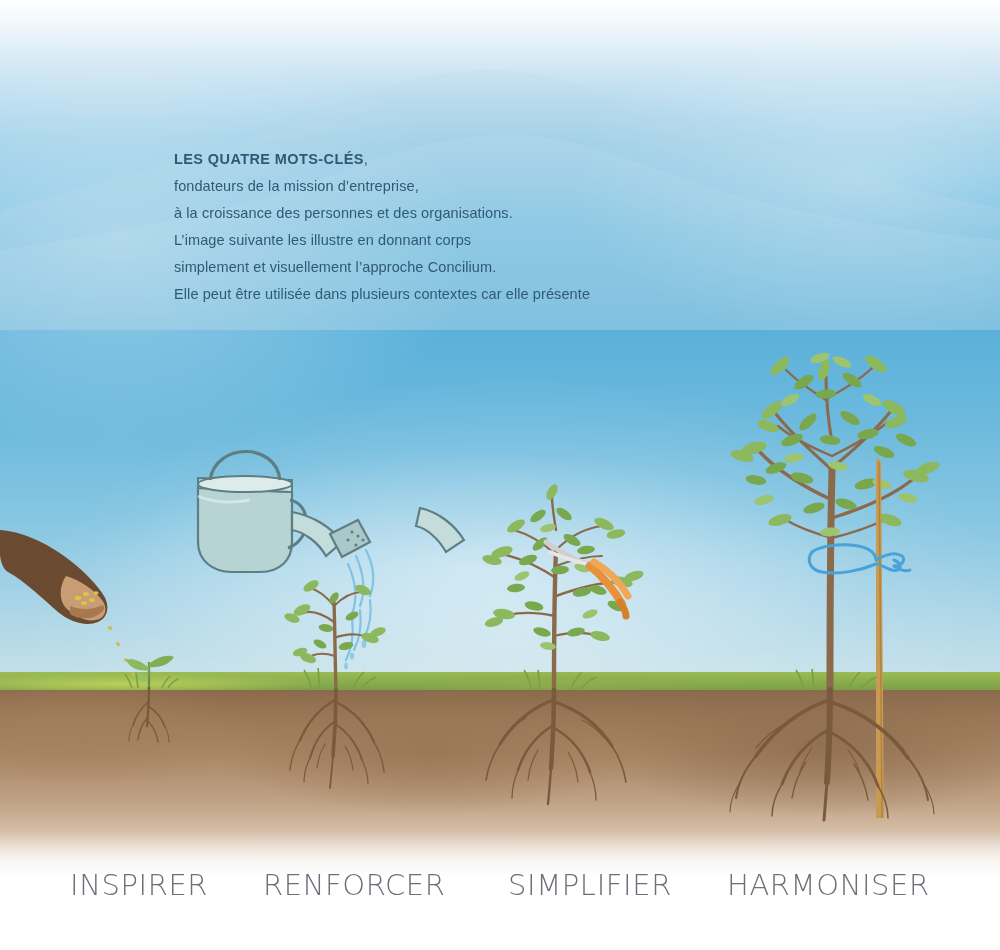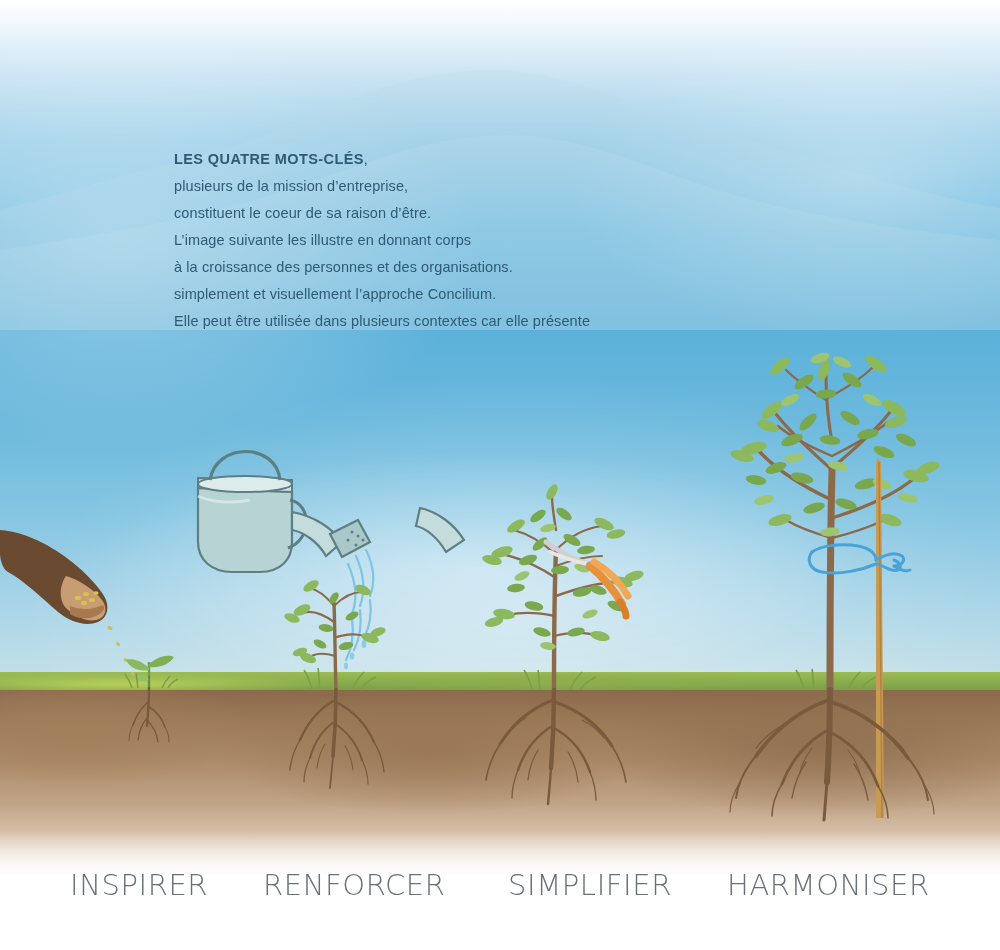--- a/index.html
+++ b/index.html
@@ -498,24 +498,23 @@
         <path d="M60 512 C54 522 50 532 50 542" stroke-width="1.1"></path>
         <path d="M244 514 C250 524 254 534 254 544" stroke-width="1.1"></path>
         <path d="M132 478 C126 486 122 494 120 502" stroke-width="1.1"></path>
         <path d="M168 480 C174 488 178 496 180 504" stroke-width="1.1"></path>
       </g>
     </svg>
   </div>
 
   <div class="intro">
     <p><span class="lead">LES QUATRE MOTS-CLÉS</span><span>,</span></p>
-    <p>plusieurs de la mission d’entreprise,</p>
-    <p>constituent le coeur de sa raison d’être.</p>
+    <p>fondateurs de la mission d’entreprise,</p>
+    <p>à la croissance des personnes et des organisations.</p>
     <p>L’image suivante les illustre en donnant corps</p>
-    <p>à la croissance des personnes et des organisations.</p>
     <p>simplement et visuellement l’approche Concilium.</p>
     <p>Elle peut être utilisée dans plusieurs contextes car elle présente</p>
   </div>
 
   <div class="captions">
     <div class="caption cap1">INSPIRER</div>
     <div class="caption cap2">RENFORCER</div>
     <div class="caption cap3">SIMPLIFIER</div>
     <div class="caption cap4">HARMONISER</div>
   </div>

